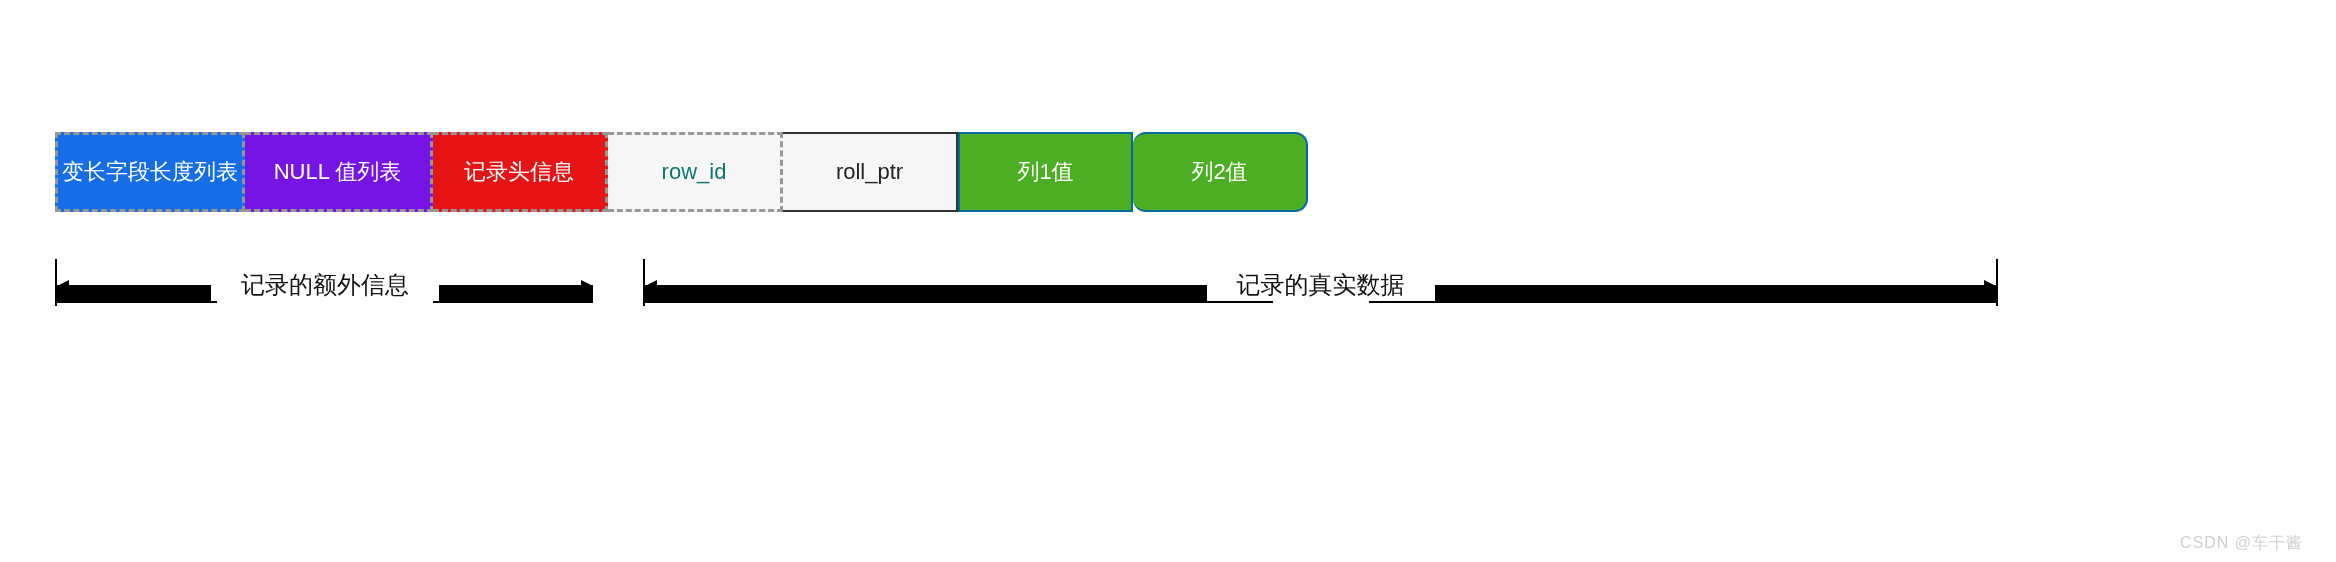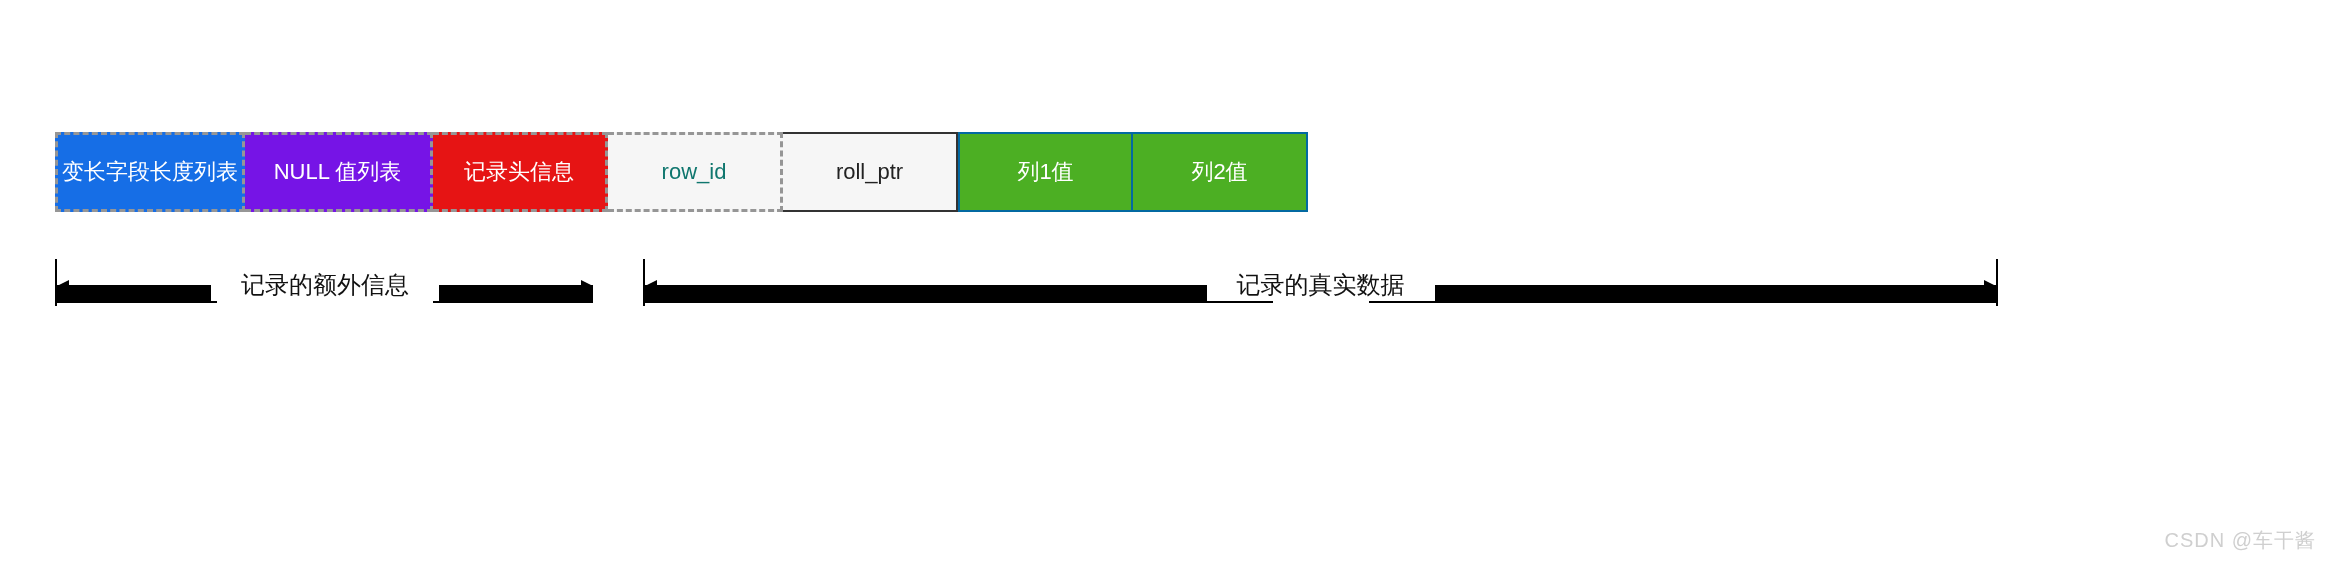--- a/index.html
+++ b/index.html
@@ -23,21 +23,21 @@
     justify-content: center;
     font-size: 22px;
     white-space: nowrap;
   }
   .blue    { background: #166ee6; color: #fff; border: 3px dashed #969696; }
   .purple  { background: #7614e6; color: #fff; border: 3px dashed #969696; border-left: none; }
   .red     { background: #e61414; color: #fff; border: 3px dashed #969696; border-left: none; }
   .gray    { background: #f6f6f6; color: #0f766e; border: 3px dashed #969696; border-left: none; }
   .gray-solid { background: #f6f6f6; color: #222; border: 2px solid #333; border-left: none; }
   .green   { background: #4caf23; color: #fff; border: 2px solid #0369a1; }
-  .green + .green { border-left: none; }
+  .green + .green { border-left: none; border-radius: 13px; }
 
   .dim-row {
     position: absolute;
     top: 246px;
     left: 37px;
     display: flex;
     height: 60px;
     gap: 48px;
   }
   .dim {
@@ -87,23 +87,23 @@
   .dim-line-right::after { right: 0; border-left: 12px solid #000; }
   .dim-label {
     padding: 0 30px;
     background: #fff;
     position: relative;
     z-index: 2;
   }
 
   .watermark {
     position: absolute;
-    right: 20px;
+    right: 33px;
     bottom: 8px;
-    font-size: 20px;
+    font-size: 16px;
     color: #cfcfcf;
     letter-spacing: 1px;
   }
 </style>
 </head>
 <body>
 
 <div class="row">
   <div class="cell blue" style="width:190px">变长字段长度列表</div>
   <div class="cell purple" style="width:188px">NULL 值列表</div>

